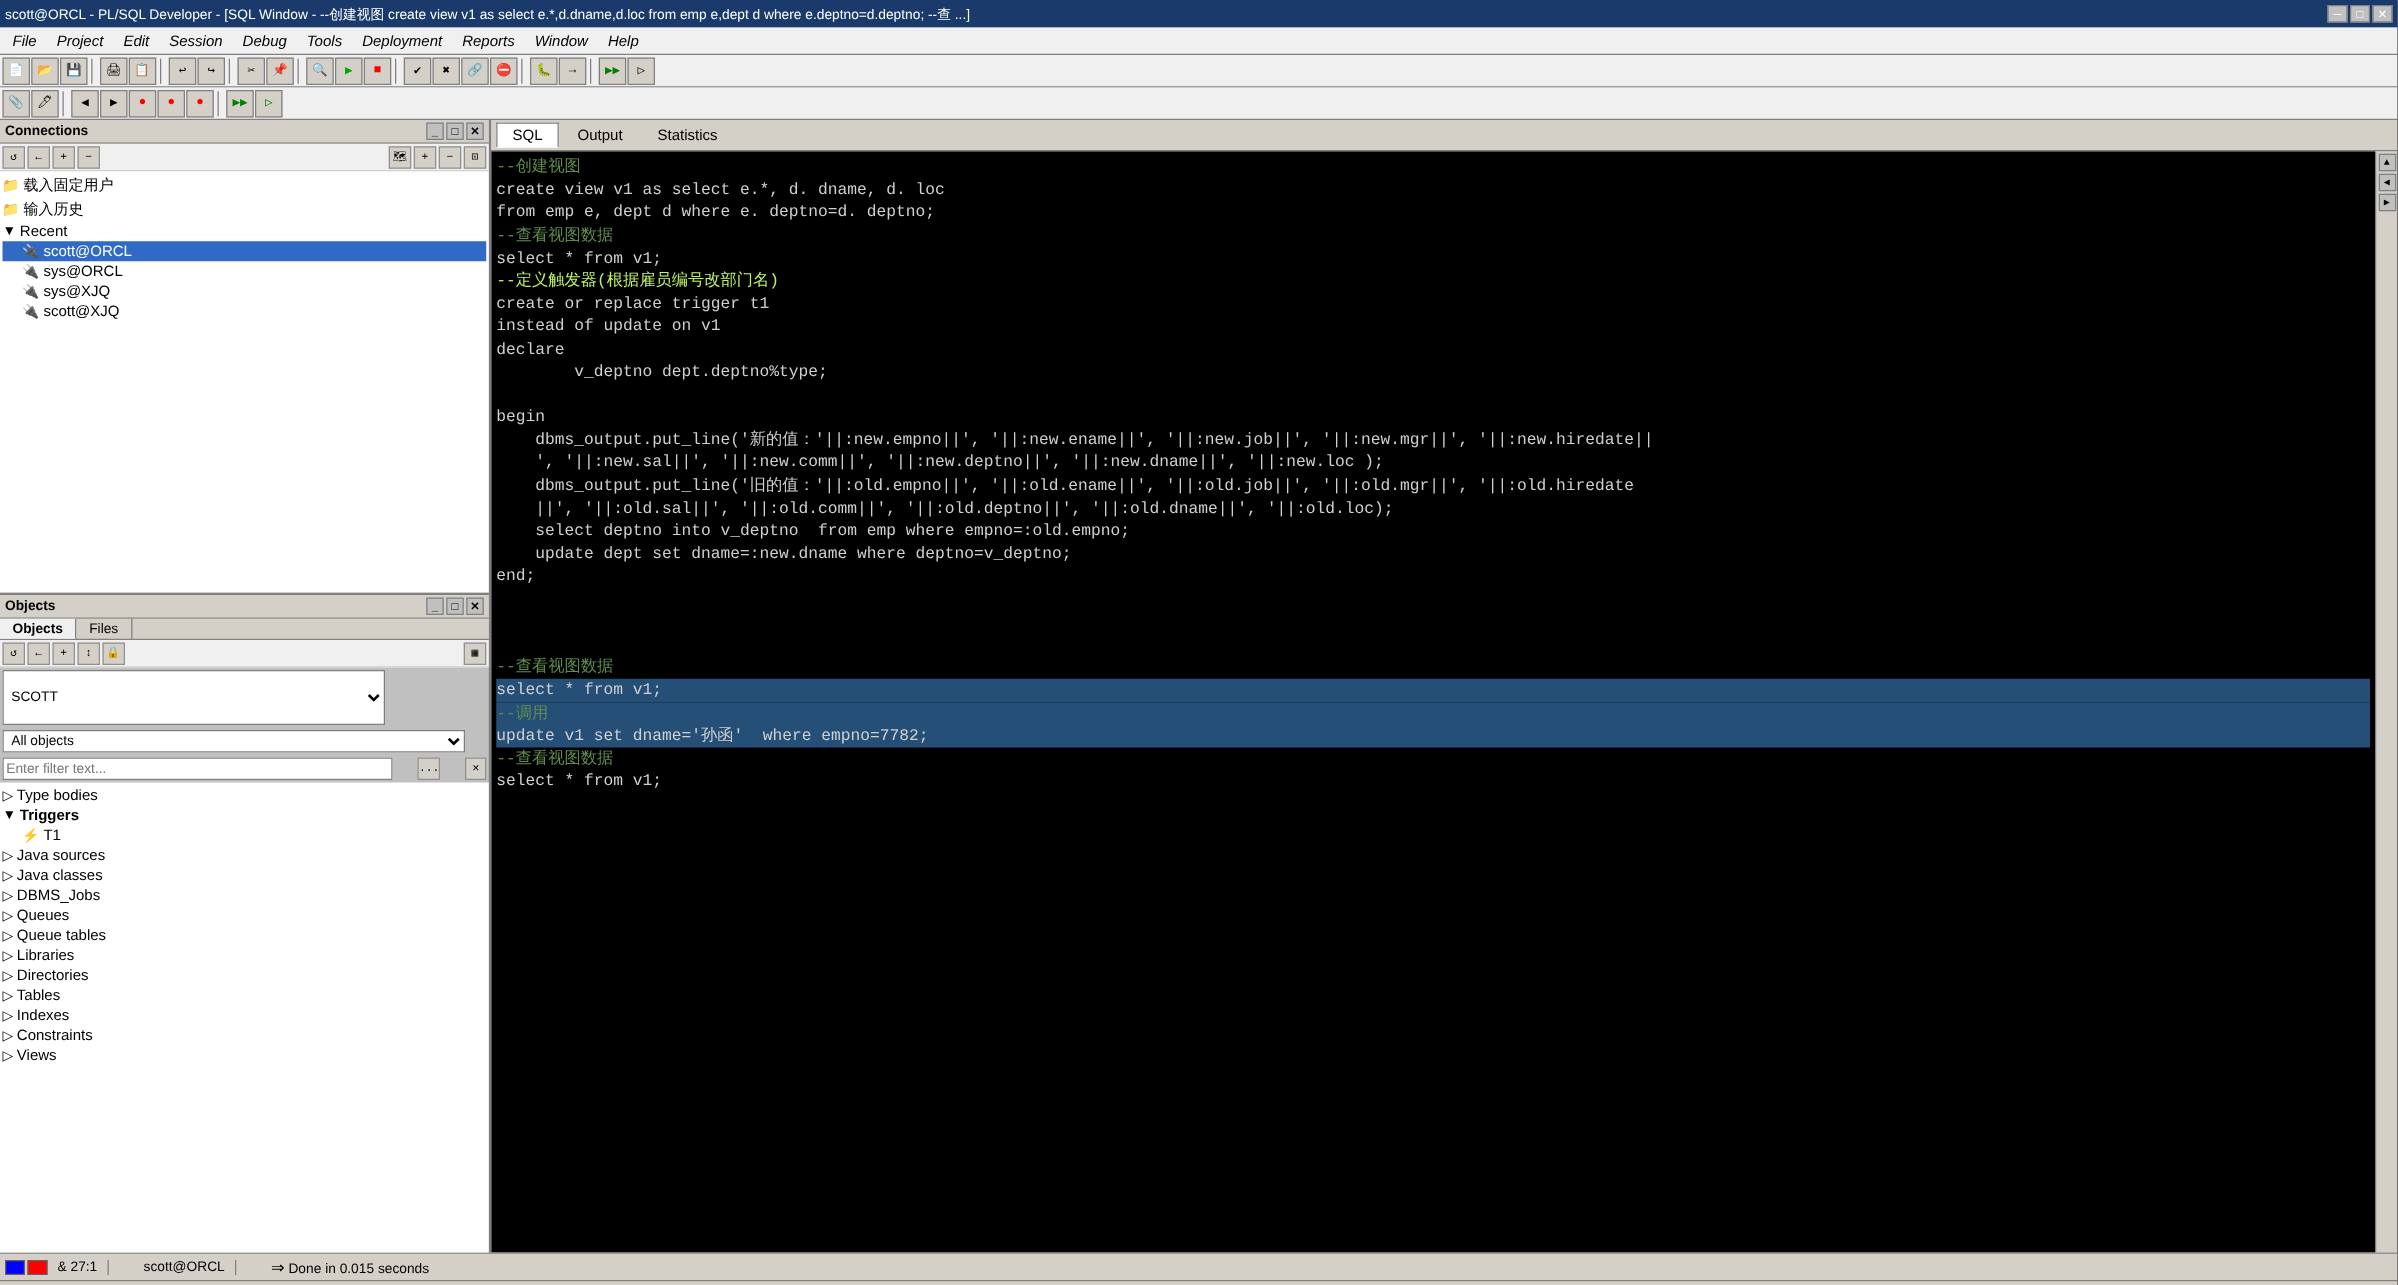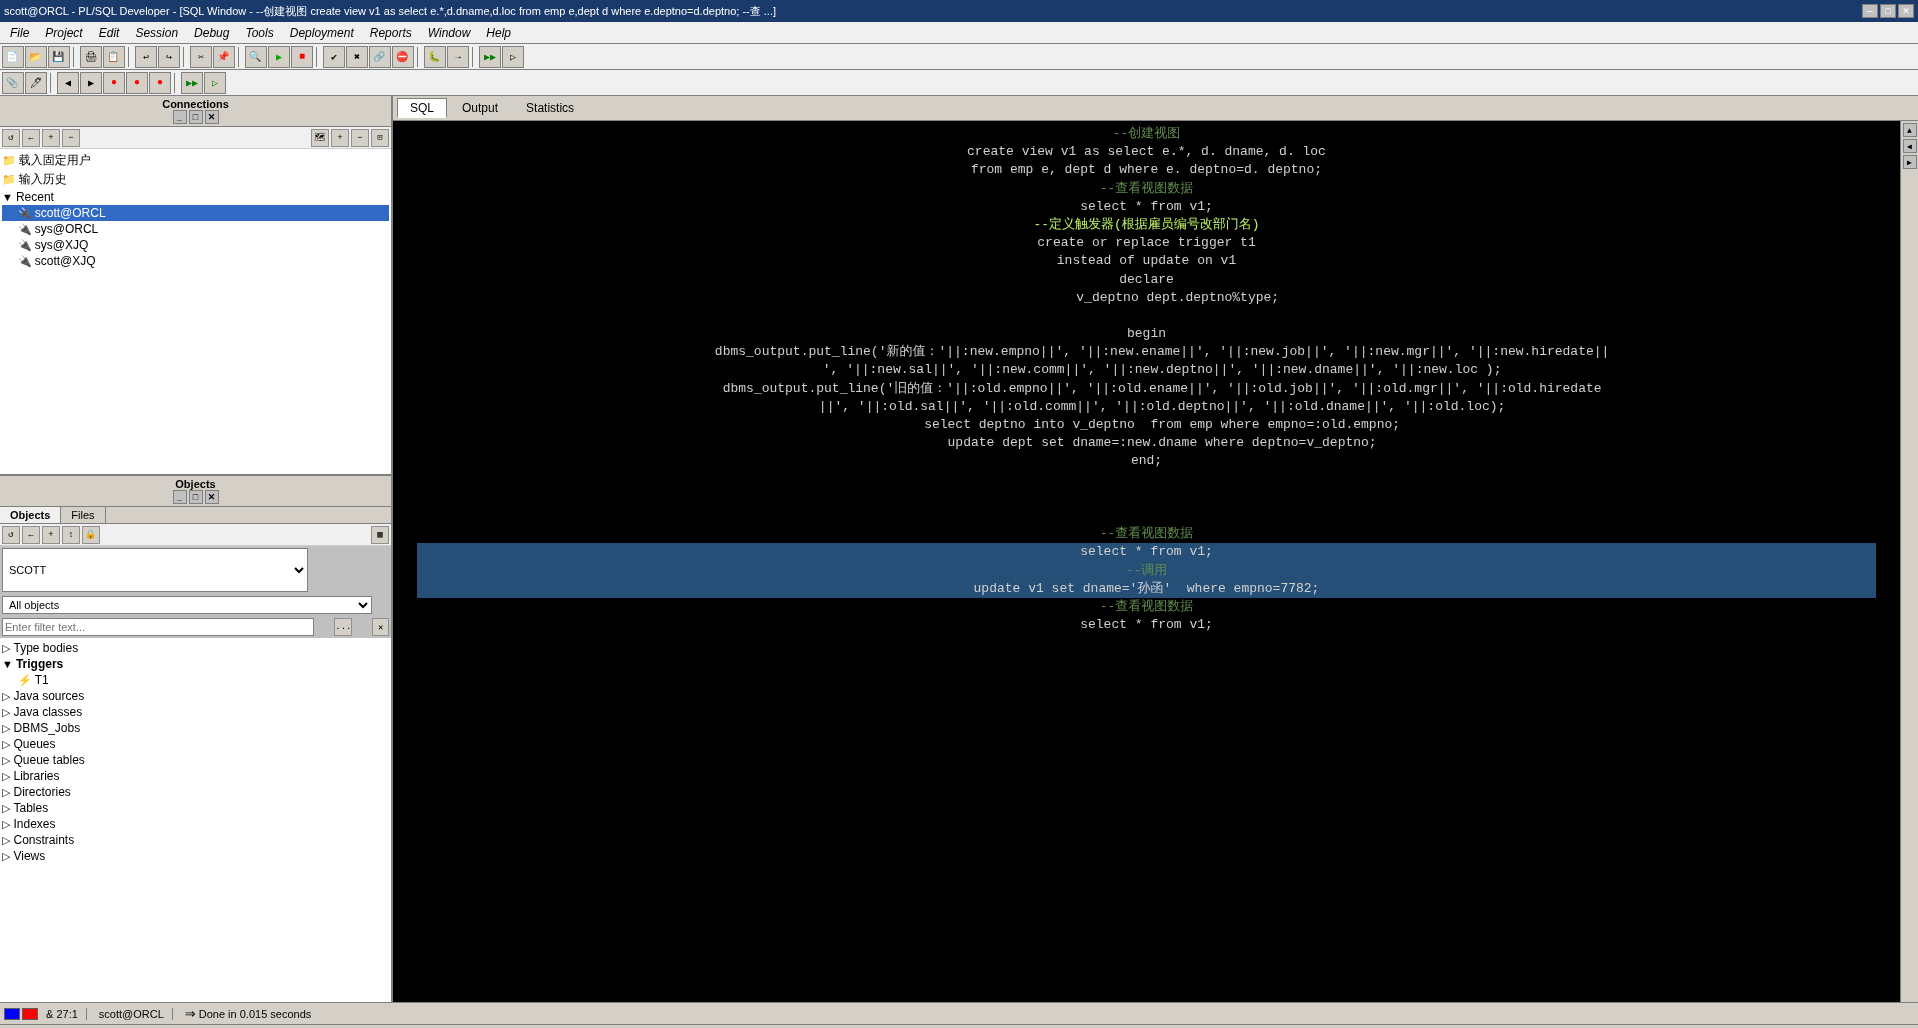--- a/index.html
+++ b/index.html
@@ -96,21 +96,20 @@
     .panel-header {
       background: #d4d0c8;
       border-bottom: 1px solid #808080;
       padding: 2px 4px;
       display: flex;
       align-items: center;
       justify-content: space-between;
       font-family: Arial, sans-serif;
       font-size: 11px;
       font-weight: bold;
-      flex-direction: column;
     }
     .panel-header-btns { display: flex; gap: 2px; }
     .panel-header-btn {
       width: 14px; height: 14px;
       background: #c0c0c0;
       border: 1px solid #808080;
       display: flex; align-items: center; justify-content: center;
       font-size: 9px; cursor: pointer;
     }
 
@@ -221,25 +220,24 @@
       background: #d4d0c8;
     }
     .sql-tab.active { background: white; border: 1px solid #808080; border-bottom: 1px solid white; }
 
     .editor-area {
       flex: 1;
       background: #000000;
       color: #d0d0d0;
       font-family: 'Courier New', monospace;
       font-size: 13px;
-      padding: 4px 24px;
+      padding: 4px 4px;
       overflow-y: auto;
       position: relative;
       line-height: 1.4;
-      text-align: center;
     }
     .code-line { white-space: pre; }
 
     
     #right-sidebar {
       width: 18px;
       background: #d4d0c8;
       border-left: 1px solid #808080;
       display: flex;
       flex-direction: column;
@@ -254,21 +252,21 @@
       background: #d4d0c8;
       height: 22px;
       display: flex;
       align-items: center;
       padding: 0 4px;
       border-top: 1px solid #808080;
       font-family: Arial, sans-serif;
       font-size: 11px;
       gap: 8px;
     }
-    .status-seg { border-right: 1px solid #808080; padding-right: 8px; margin-right: 4px; }
+    .status-seg { border-right: 1px solid #808080; padding-right: 8px; margin-right: 20px; }
 
     
     #find-bar {
       background: #d4d0c8;
       height: 26px;
       display: flex;
       align-items: center;
       padding: 0 4px;
       border-top: 1px solid #808080;
       font-family: Arial, sans-serif;

